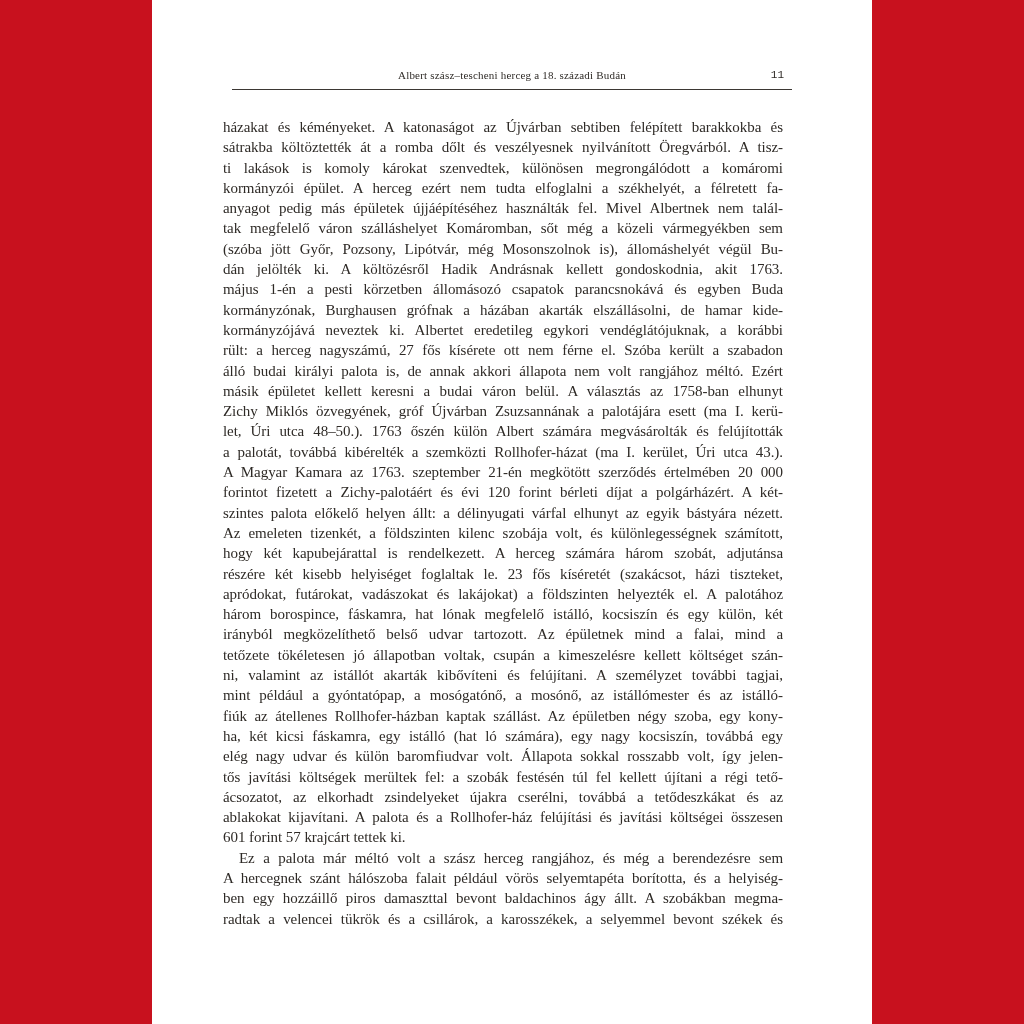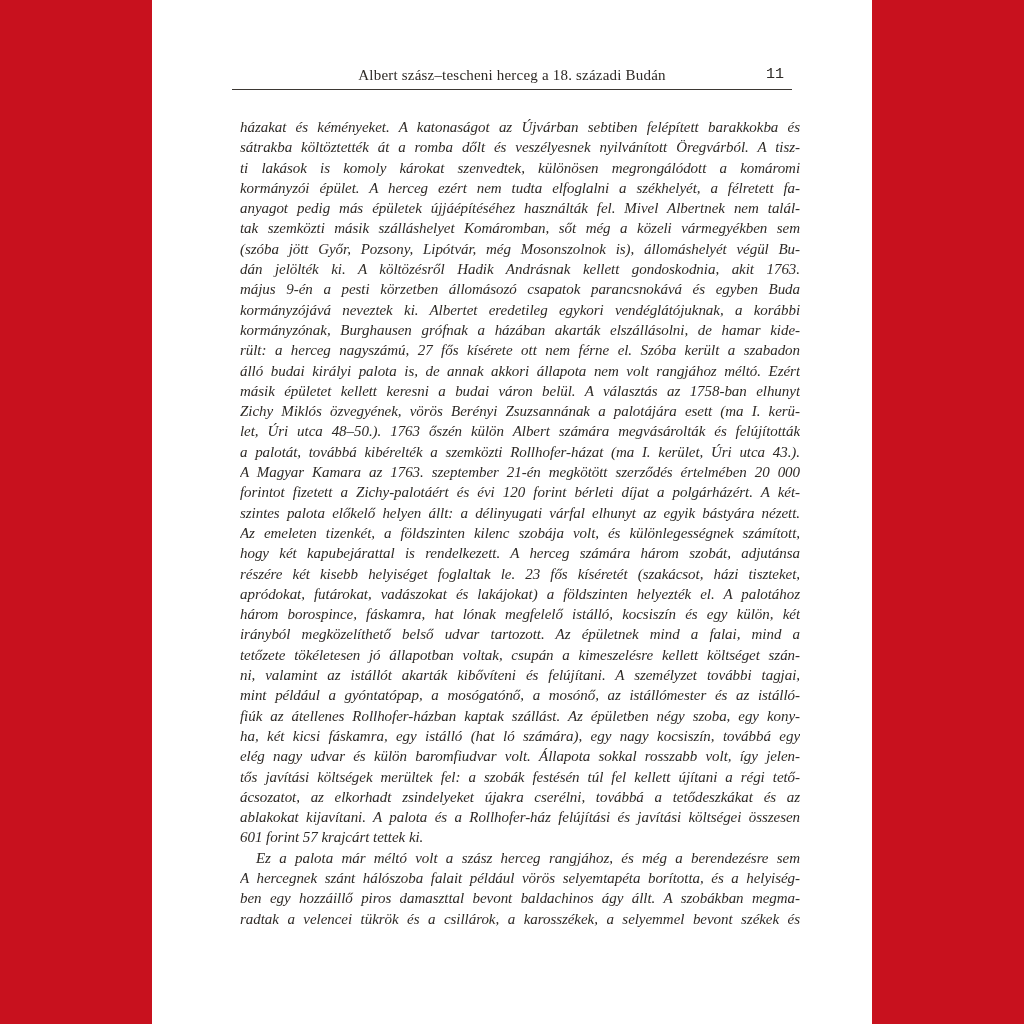--- a/index.html
+++ b/index.html
@@ -32,21 +32,21 @@
     height: 1024px;
     background: var(--page_bg, #fff);
     color: var(--text, #2e2a26);
   }
   .header {
     position: absolute;
     left: 80px;
     top: 64px;
     width: 560px;
     height: 22px;
-    font-size: 15px;
+    font-size: 11px;
     line-height: 22px;
     color: var(--text, #2e2a26);
   }
   .running-title {
     text-align: center;
     letter-spacing: 0.2px;
   }
   .page-number {
     position: absolute;
     right: 8px;
@@ -56,27 +56,26 @@
   }
   .rule {
     position: absolute;
     left: 80px;
     top: 89px;
     width: 560px;
     border-top: 1.3px solid var(--rule, #3b3733);
   }
   .body-text {
     position: absolute;
-    left: 88px;
+    left: 71px;
     top: 117px;
     width: 560px;
     font-size: 15px;
     line-height: 20.3px;
     letter-spacing: -0.05px;
-    font-style: italic;
   }
   .line {
     height: 20.3px;
     overflow: hidden;
     text-align: justify;
     text-align-last: justify;
     text-justify: inter-word;
   }
   .line.para-end { text-align-last: left; }
   .line.indent   { text-indent: 16px; }
@@ -92,30 +91,30 @@
       <div class="running-title">Albert szász–tescheni herceg a 18. századi Budán</div>
       <div class="page-number">11</div>
     </div>
     <div class="rule"></div>
     <div class="body-text">
         <div class="line">házakat és kéményeket. A katonaságot az Újvárban sebtiben felépített barakkokba és</div>
         <div class="line">sátrakba költöztették át a romba dőlt és veszélyesnek nyilvánított Öregvárból. A tisz-</div>
         <div class="line">ti lakások is komoly károkat szenvedtek, különösen megrongálódott a komáromi</div>
         <div class="line">kormányzói épület. A herceg ezért nem tudta elfoglalni a székhelyét, a félretett fa-</div>
         <div class="line">anyagot pedig más épületek újjáépítéséhez használták fel. Mivel Albertnek nem talál-</div>
-        <div class="line">tak szemközti másik szálláshelyet Komáromban, sőt még a közeli vármegyékben sem</div>
+        <div class="line">tak megfelelő váron szálláshelyet Komáromban, sőt még a közeli vármegyékben sem</div>
         <div class="line">(szóba jött Győr, Pozsony, Lipótvár, még Mosonszolnok is), állomáshelyét végül Bu-</div>
         <div class="line">dán jelölték ki. A költözésről Hadik Andrásnak kellett gondoskodnia, akit 1763.</div>
-        <div class="line">május 9-én a pesti körzetben állomásozó csapatok parancsnokává és egyben Buda</div>
+        <div class="line">május 1-én a pesti körzetben állomásozó csapatok parancsnokává és egyben Buda</div>
+        <div class="line">kormányzónak, Burghausen grófnak a házában akarták elszállásolni, de hamar kide-</div>
         <div class="line">kormányzójává neveztek ki. Albertet eredetileg egykori vendéglátójuknak, a korábbi</div>
-        <div class="line">kormányzónak, Burghausen grófnak a házában akarták elszállásolni, de hamar kide-</div>
         <div class="line">rült: a herceg nagyszámú, 27 fős kísérete ott nem férne el. Szóba került a szabadon</div>
         <div class="line">álló budai királyi palota is, de annak akkori állapota nem volt rangjához méltó. Ezért</div>
         <div class="line">másik épületet kellett keresni a budai váron belül. A választás az 1758-ban elhunyt</div>
-        <div class="line">Zichy Miklós özvegyének, vörös Berényi Zsuzsannának a palotájára esett (ma I. kerü-</div>
+        <div class="line">Zichy Miklós özvegyének, gróf Újvárban Zsuzsannának a palotájára esett (ma I. kerü-</div>
         <div class="line">let, Úri utca 48–50.). 1763 őszén külön Albert számára megvásárolták és felújították</div>
         <div class="line">a palotát, továbbá kibérelték a szemközti Rollhofer-házat (ma I. kerület, Úri utca 43.).</div>
         <div class="line">A Magyar Kamara az 1763. szeptember 21-én megkötött szerződés értelmében 20 000</div>
         <div class="line">forintot fizetett a Zichy-palotáért és évi 120 forint bérleti díjat a polgárházért. A két-</div>
         <div class="line">szintes palota előkelő helyen állt: a délinyugati várfal elhunyt az egyik bástyára nézett.</div>
         <div class="line">Az emeleten tizenkét, a földszinten kilenc szobája volt, és különlegességnek számított,</div>
         <div class="line">hogy két kapubejárattal is rendelkezett. A herceg számára három szobát, adjutánsa</div>
         <div class="line">részére két kisebb helyiséget foglaltak le. 23 fős kíséretét (szakácsot, házi tiszteket,</div>
         <div class="line">apródokat, futárokat, vadászokat és lakájokat) a földszinten helyezték el. A palotához</div>
         <div class="line">három borospince, fáskamra, hat lónak megfelelő istálló, kocsiszín és egy külön, két</div>

